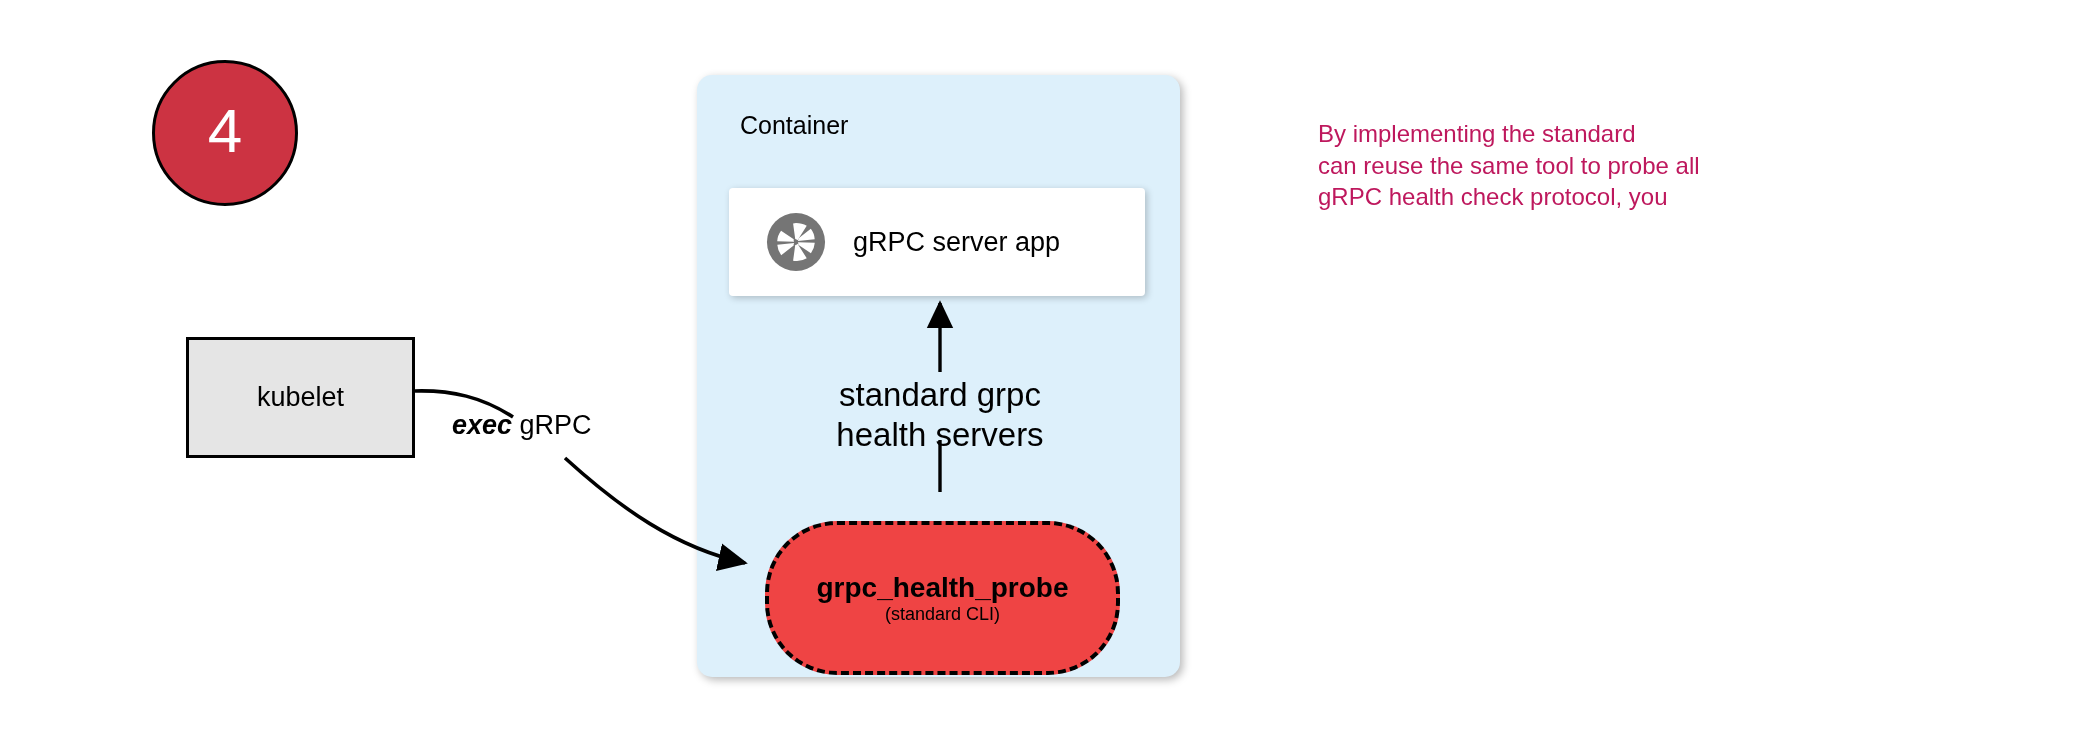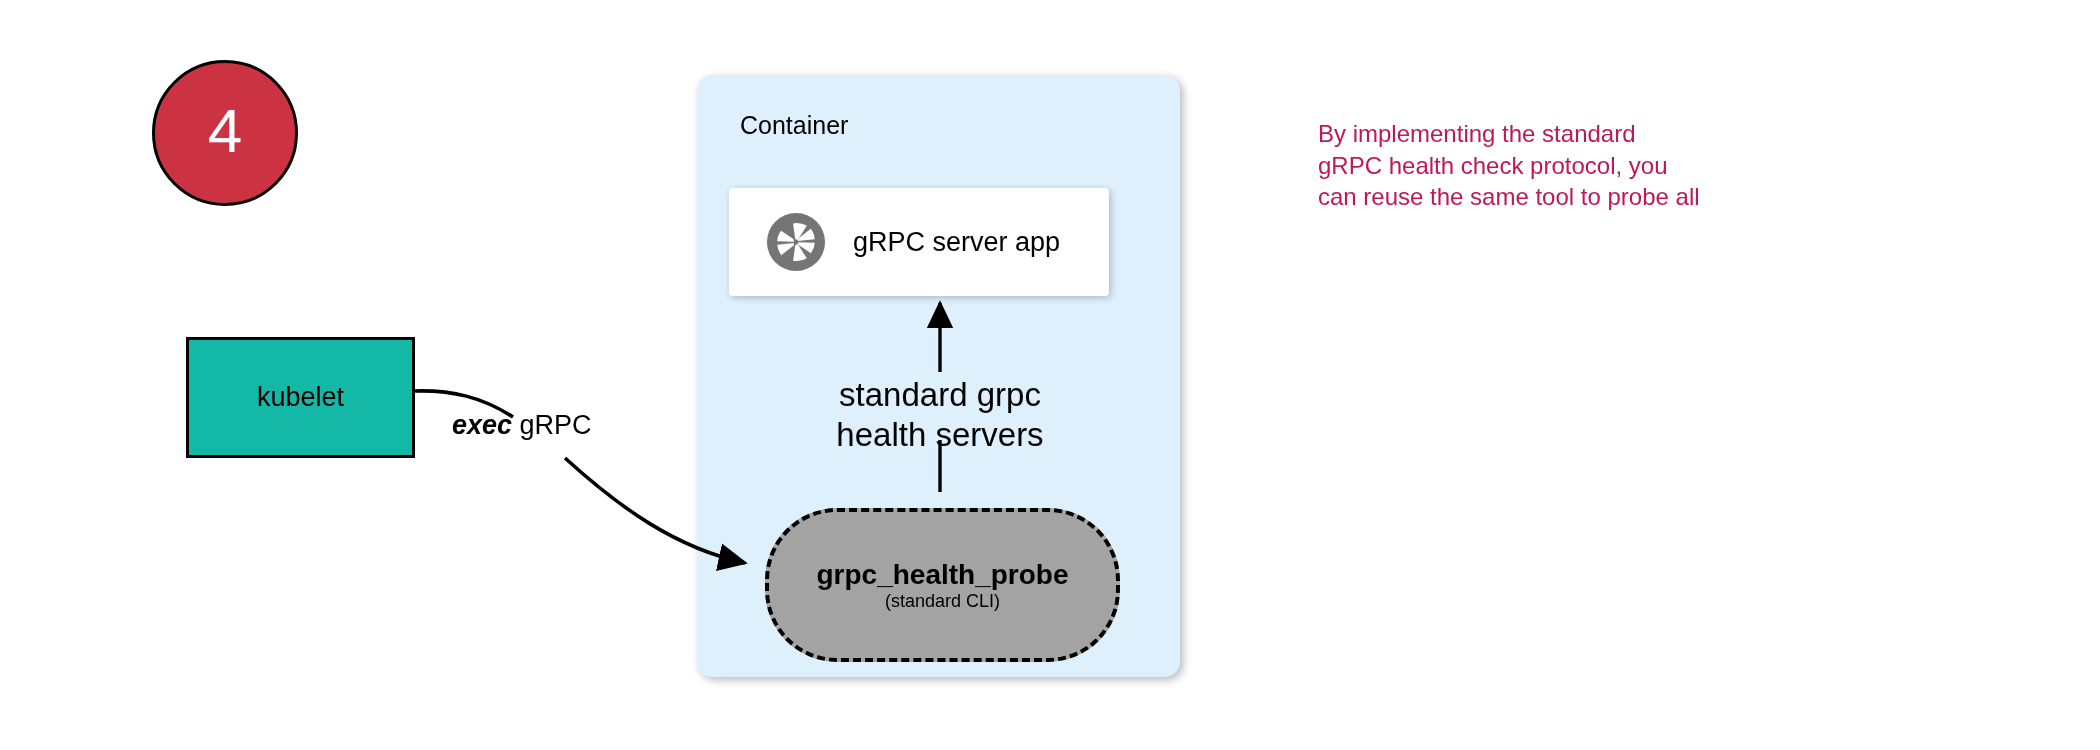--- a/index.html
+++ b/index.html
@@ -64,21 +64,21 @@
     line-height: 1;
     color: #000000;
     white-space: nowrap;
   }
 
   
   #server-app-card {
     position: absolute;
     left: 729px;
     top: 188px;
-    width: 380px;
+    width: 416px;
     height: 108px;
     background: #ffffff;
     border-radius: 4px;
     box-shadow: 2px 2px 7px rgba(0,0,0,0.22);
     display: flex;
     align-items: center;
   }
   #server-app-icon {
     margin-left: 36px;
     width: 62px;
@@ -94,42 +94,42 @@
     white-space: nowrap;
   }
 
   
   #kubelet-box {
     position: absolute;
     left: 186px;
     top: 337px;
     width: 229px;
     height: 121px;
-    background: #14b8a6;
+    background: #e5e5e5;
     border: 3px solid #000000;
     box-sizing: border-box;
     display: flex;
     align-items: center;
     justify-content: center;
   }
   #kubelet-label {
     font-size: 27px;
     line-height: 1;
     color: #000000;
     white-space: nowrap;
   }
 
   
   #probe-node {
     position: absolute;
     left: 765px;
-    top: 508px;
+    top: 521px;
     width: 355px;
     height: 154px;
-    background: #a3a3a3;
+    background: #ef4444;
     border: 4px dashed #000000;
     border-radius: 72px;
     box-sizing: border-box;
     display: flex;
     flex-direction: column;
     align-items: center;
     justify-content: center;
   }
   #probe-title {
     font-size: 28px;
@@ -250,17 +250,17 @@
     <span class="bold">exec</span><span> gRPC</span>
   </div>
 
   <div id="protocol-label">
     <span>standard grpc</span>
     <span>health servers</span>
   </div>
 
   <div id="caption-block">
     <span>By implementing the standard</span>
+    <span>can reuse the same tool to probe all</span>
     <span>gRPC health check protocol, you</span>
-    <span>can reuse the same tool to probe all</span>
   </div>
 
 </div>
 
 </body></html>

